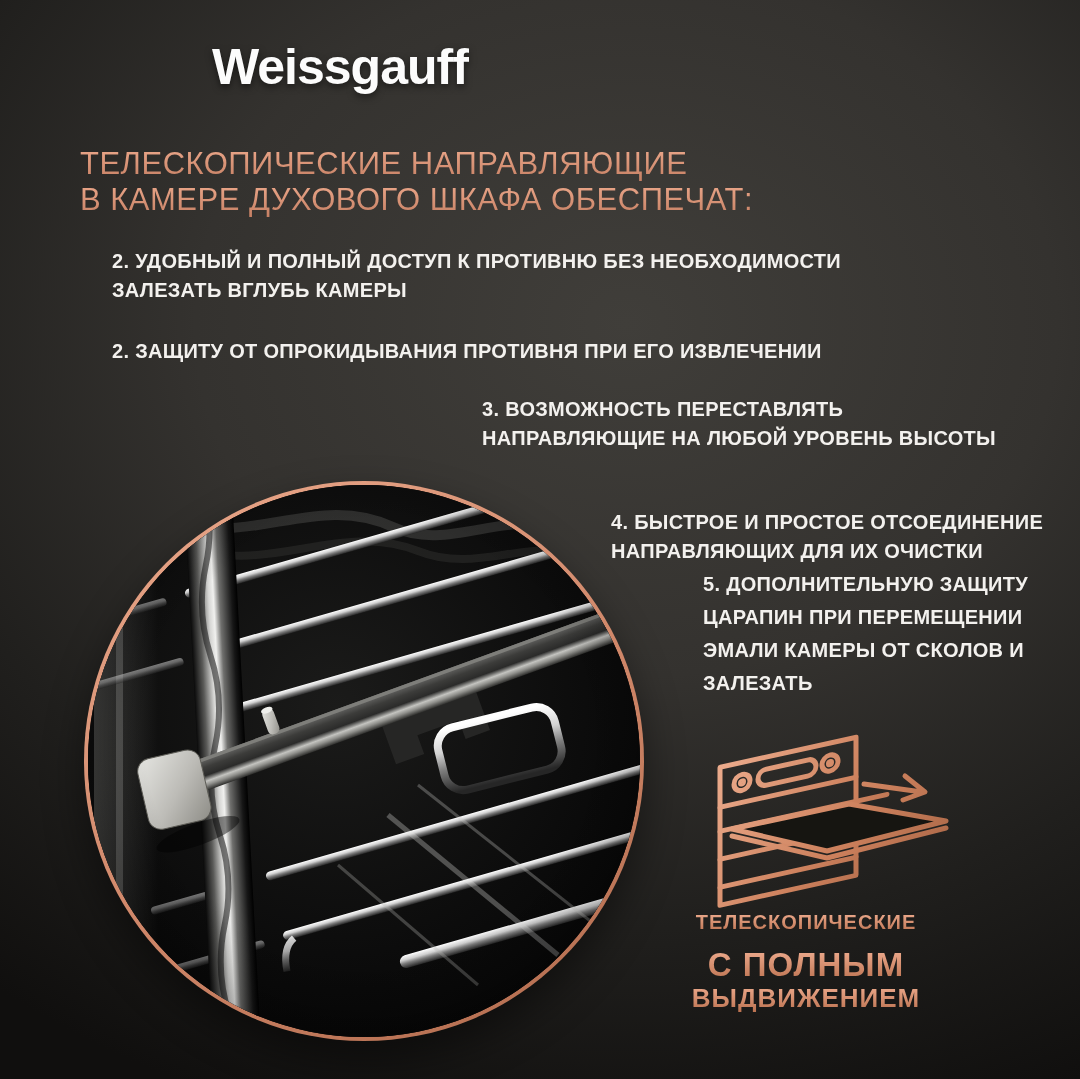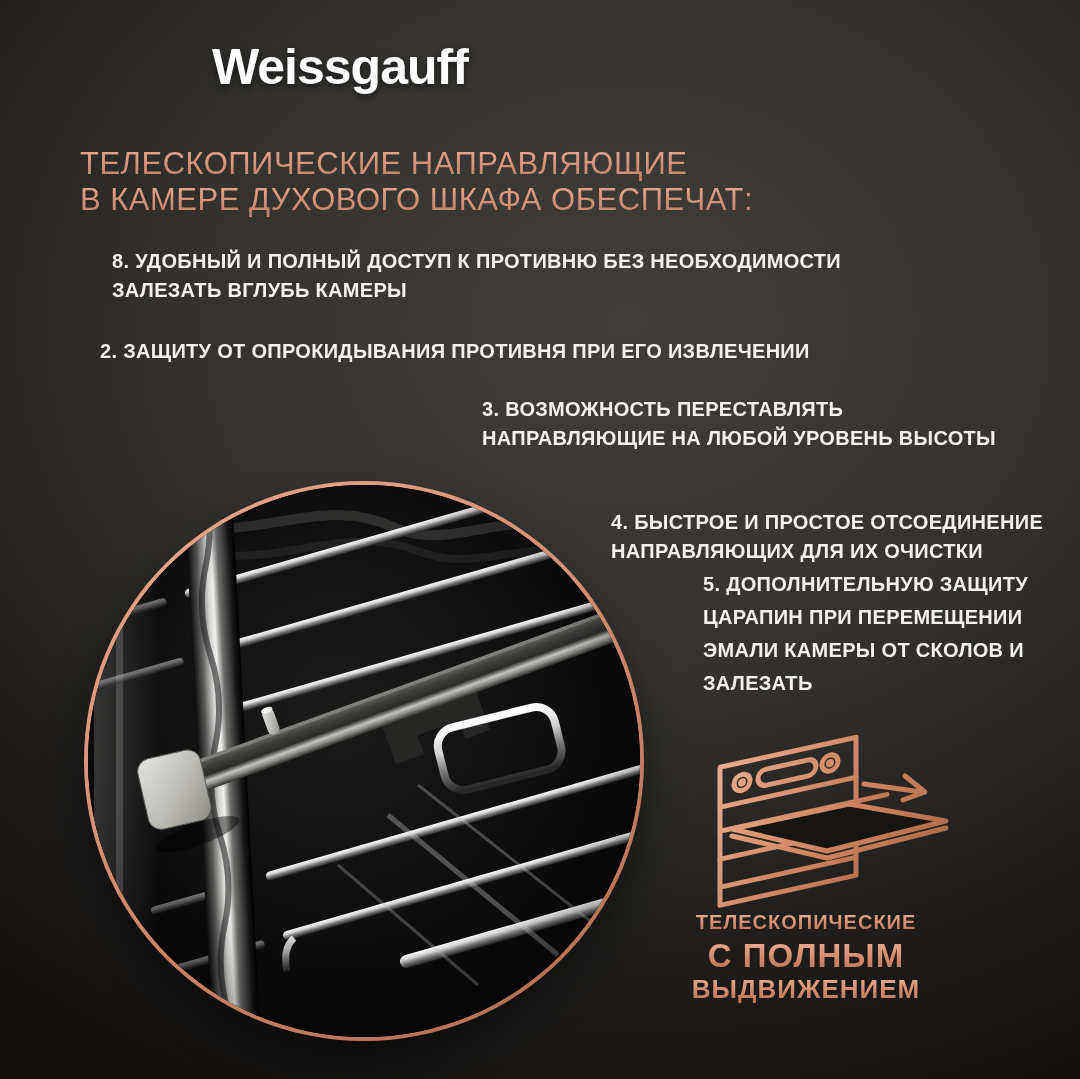--- a/index.html
+++ b/index.html
@@ -23,54 +23,54 @@
   .grad-copper2{
     background:linear-gradient(180deg,#f2b093 0%,#b96f4d 100%);
     -webkit-background-clip:text;background-clip:text;
     color:transparent;-webkit-text-fill-color:transparent;
   }
   
   .headline{left:80px;top:146px;font-weight:normal;font-size:31px;line-height:36px;letter-spacing:.5px;}
   
   .benefit{color:#f3f1ee;font-weight:bold;font-size:20px;line-height:29px;letter-spacing:.3px;white-space:nowrap;}
   #benefit-1{left:112px;top:247px;}
-  #benefit-2{left:100px;top:337px;}
+  #benefit-2{left:112px;top:337px;}
   #benefit-3{left:482px;top:395px;}
   #benefit-4{left:611px;top:508px;}
   #benefit-5{left:703px;top:568px;line-height:33px;}
   
   .photo-ring{
     left:84px;top:481px;width:560px;height:560px;border-radius:50%;
     background:linear-gradient(150deg,#eba98c 0%,#cf8668 55%,#b06a4c 100%);
     box-shadow:0 18px 40px rgba(0,0,0,.45);
   }
   .photo-circle{
     position:absolute;left:4px;top:4px;right:4px;bottom:4px;border-radius:50%;
     overflow:hidden;background:#070707;
   }
   
   .oven-icon{left:712px;top:727px;}
   .badge-caption{left:670px;top:911px;width:272px;text-align:center;font-weight:bold;}
   .cap-line1{font-size:20px;line-height:23px;letter-spacing:1px;}
   .cap-line2{font-size:20px;line-height:21px;letter-spacing:1px;}
-  .cap-line3{font-size:33px;line-height:36px;letter-spacing:1px;margin-top:4px;}
+  .cap-line3{font-size:33px;line-height:36px;letter-spacing:1px;margin-top:13px;}
   .cap-line4{font-size:26px;line-height:30px;letter-spacing:1px;}
 </style>
 </head>
 <body>
 
 <div class="abs logo">Weissgauff</div>
 
 <div class="abs headline">
   <div class="grad-copper">ТЕЛЕСКОПИЧЕСКИЕ НАПРАВЛЯЮЩИЕ</div>
   <div class="grad-copper">В КАМЕРЕ ДУХОВОГО ШКАФА ОБЕСПЕЧАТ:</div>
 </div>
 
 <div id="benefit-1" class="abs benefit">
-  <div>8. УДОБНЫЙ И ПОЛНЫЙ ДОСТУП К ПРОТИВНЮ БЕЗ НЕОБХОДИМОСТИ</div>
+  <div>2. УДОБНЫЙ И ПОЛНЫЙ ДОСТУП К ПРОТИВНЮ БЕЗ НЕОБХОДИМОСТИ</div>
   <div>ЗАЛЕЗАТЬ ВГЛУБЬ КАМЕРЫ</div>
 </div>
 <div id="benefit-2" class="abs benefit">
   <div>2. ЗАЩИТУ ОТ ОПРОКИДЫВАНИЯ ПРОТИВНЯ ПРИ ЕГО ИЗВЛЕЧЕНИИ</div>
 </div>
 <div id="benefit-3" class="abs benefit">
   <div>3. ВОЗМОЖНОСТЬ ПЕРЕСТАВЛЯТЬ</div>
   <div>НАПРАВЛЯЮЩИЕ НА ЛЮБОЙ УРОВЕНЬ ВЫСОТЫ</div>
 </div>
 <div id="benefit-4" class="abs benefit">

